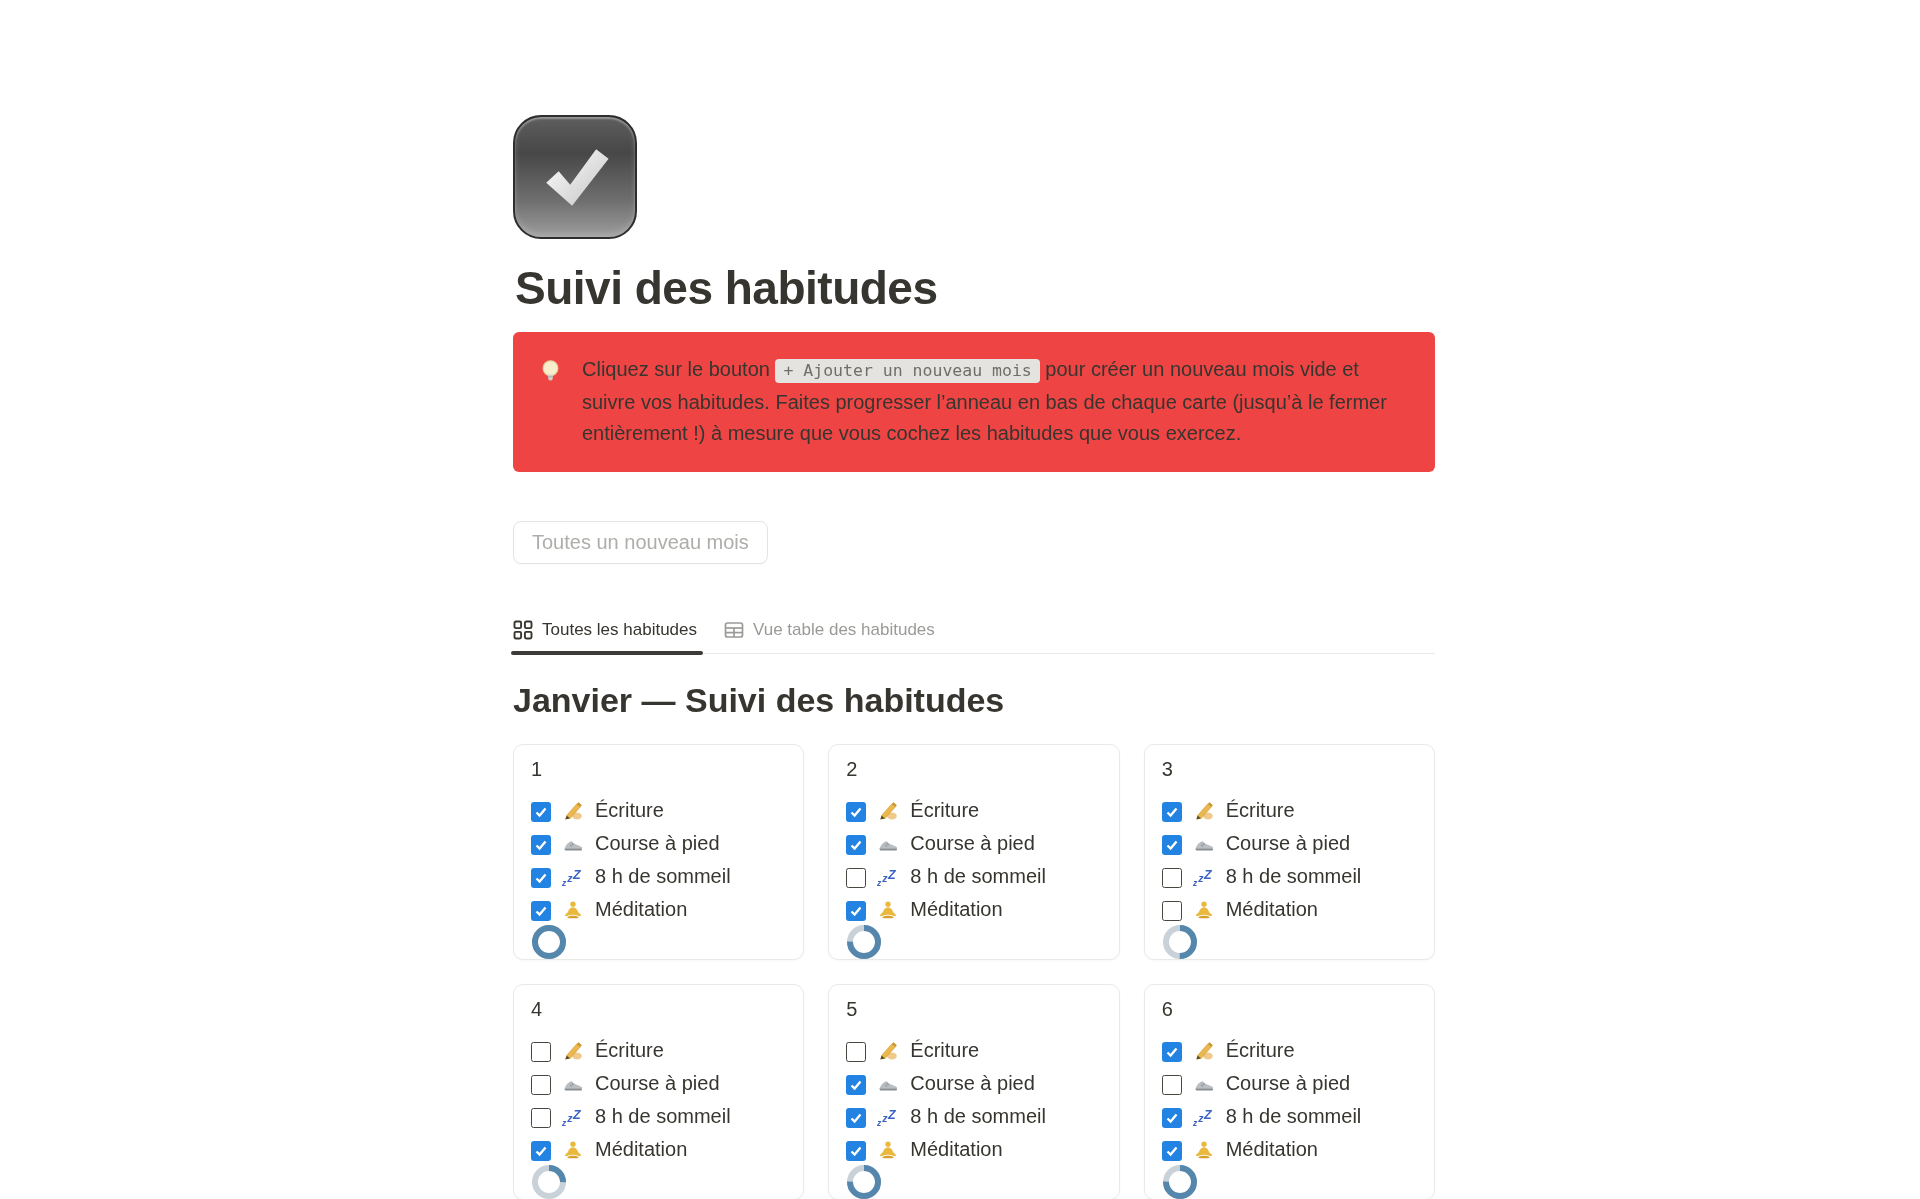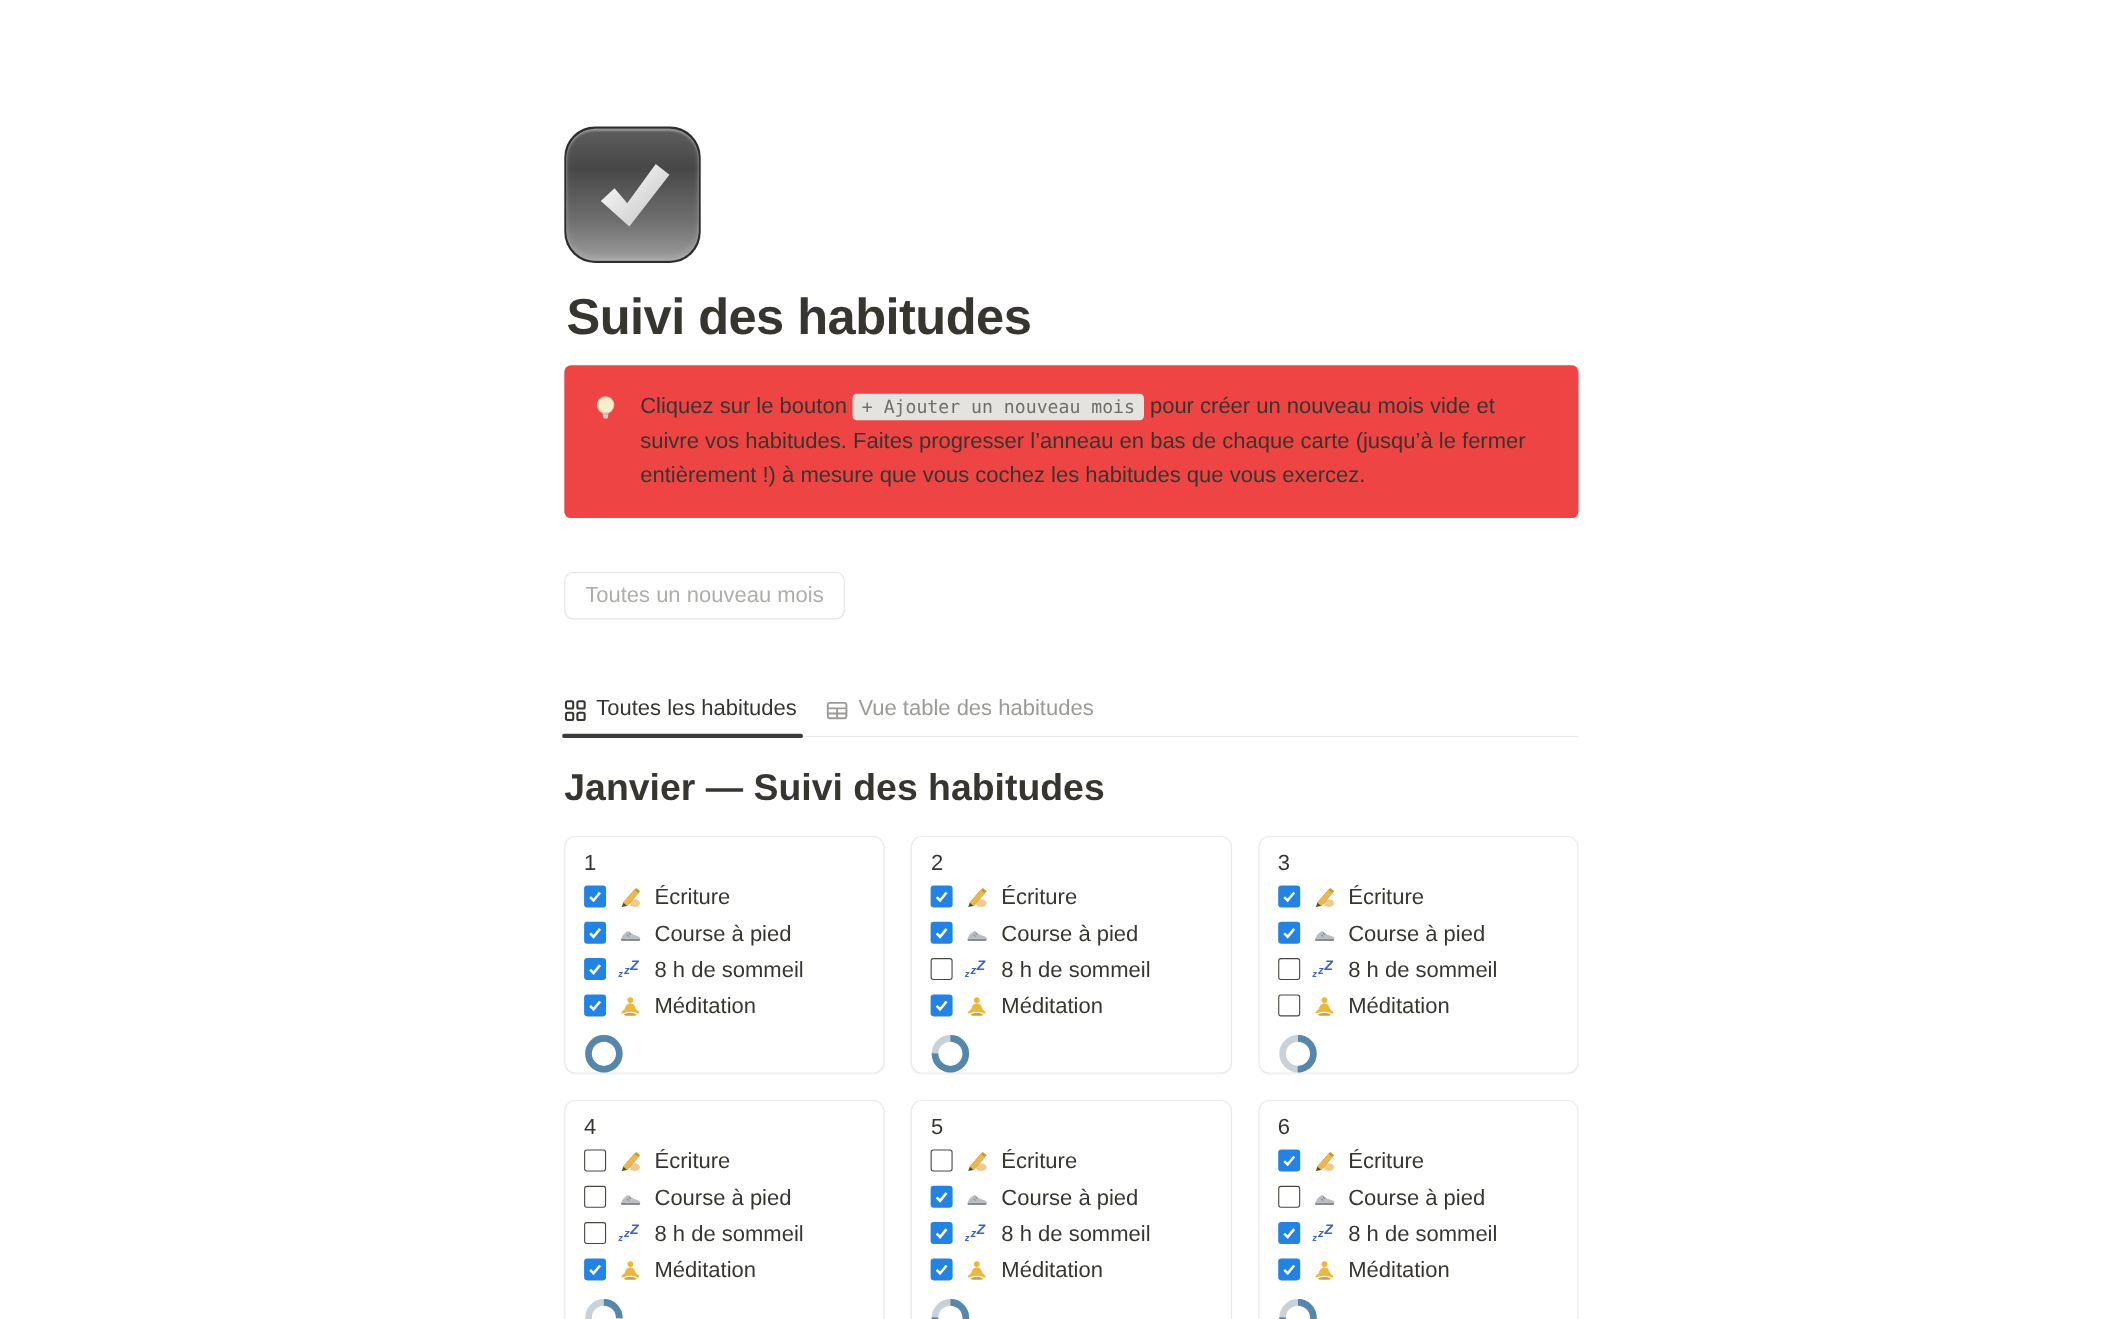--- a/index.html
+++ b/index.html
@@ -40,39 +40,39 @@
   
   .add-btn {
     margin-top: 49px; display: inline-block;
     padding: 9px 18px; font-size: 20px; color: #aeadaa;
     background: #fff; border: 1px solid #e5e4e2; border-radius: 8px;
     box-shadow: 0 1px 2px rgba(15,15,15,0.02); cursor: pointer;
   }
 
   
   .tabs { margin-top: 56px; display: flex; gap: 27px; border-bottom: 1px solid #e9e9e7; }
-  .tab { position: relative; display: flex; align-items: flex-end; gap: 9px; padding-bottom: 13px; font-size: 20px; cursor: pointer; }
+  .tab { position: relative; display: flex; align-items: flex-start; gap: 9px; padding-bottom: 13px; font-size: 17px; cursor: pointer; }
   .tab .tab-icon { display: flex; }
   .tab.active { color: #37352f; font-weight: 500; }
   .tab.active::after {
     content: ""; position: absolute; left: -2px; right: -6px; bottom: -2px;
     height: 3.5px; background: #3c3b38; border-radius: 2px;
   }
-  .tab.inactive { color: #9b9a97; margin-top: 14px; }
+  .tab.inactive { color: #9b9a97; }
 
   .section-heading { font-size: 34px; font-weight: 700; margin: 26px 0 12px; line-height: 40px; }
 
   
   .grid { margin-top: 24px; display: grid; grid-template-columns: repeat(3, 1fr); gap: 24px; }
   .card {
     height: 216px; background: #fff; border: 1px solid #e9e9e7; border-radius: 10px;
     padding: 10px 17px 0; box-shadow: 0 1px 2px rgba(15,15,15,0.03); cursor: pointer;
   }
   .card-number { font-size: 20px; line-height: 24px; margin: 2px 0 8px; }
-  .habit-row { display: flex; align-items: flex-start; gap: 10px; height: 33px; font-size: 20px; }
+  .habit-row { display: flex; align-items: flex-end; gap: 10px; height: 33px; font-size: 20px; }
   .checkbox {
     width: 20px; height: 20px; flex: none; border-radius: 3px;
     display: flex; align-items: center; justify-content: center;
   }
   .checkbox.checked { background: #2383e2; }
   .checkbox.unchecked { background: #fff; border: 1.7px solid #48473f; border-radius: 2.5px; }
   .habit-icon { width: 24px; flex: none; display: flex; justify-content: center; }
   .ring { display: block; margin-top: 3px; }
   .ring-track { fill: none; stroke: #c9d2d9; stroke-width: 6; }
   .ring-progress { fill: none; stroke: #5587ad; stroke-width: 6; }

